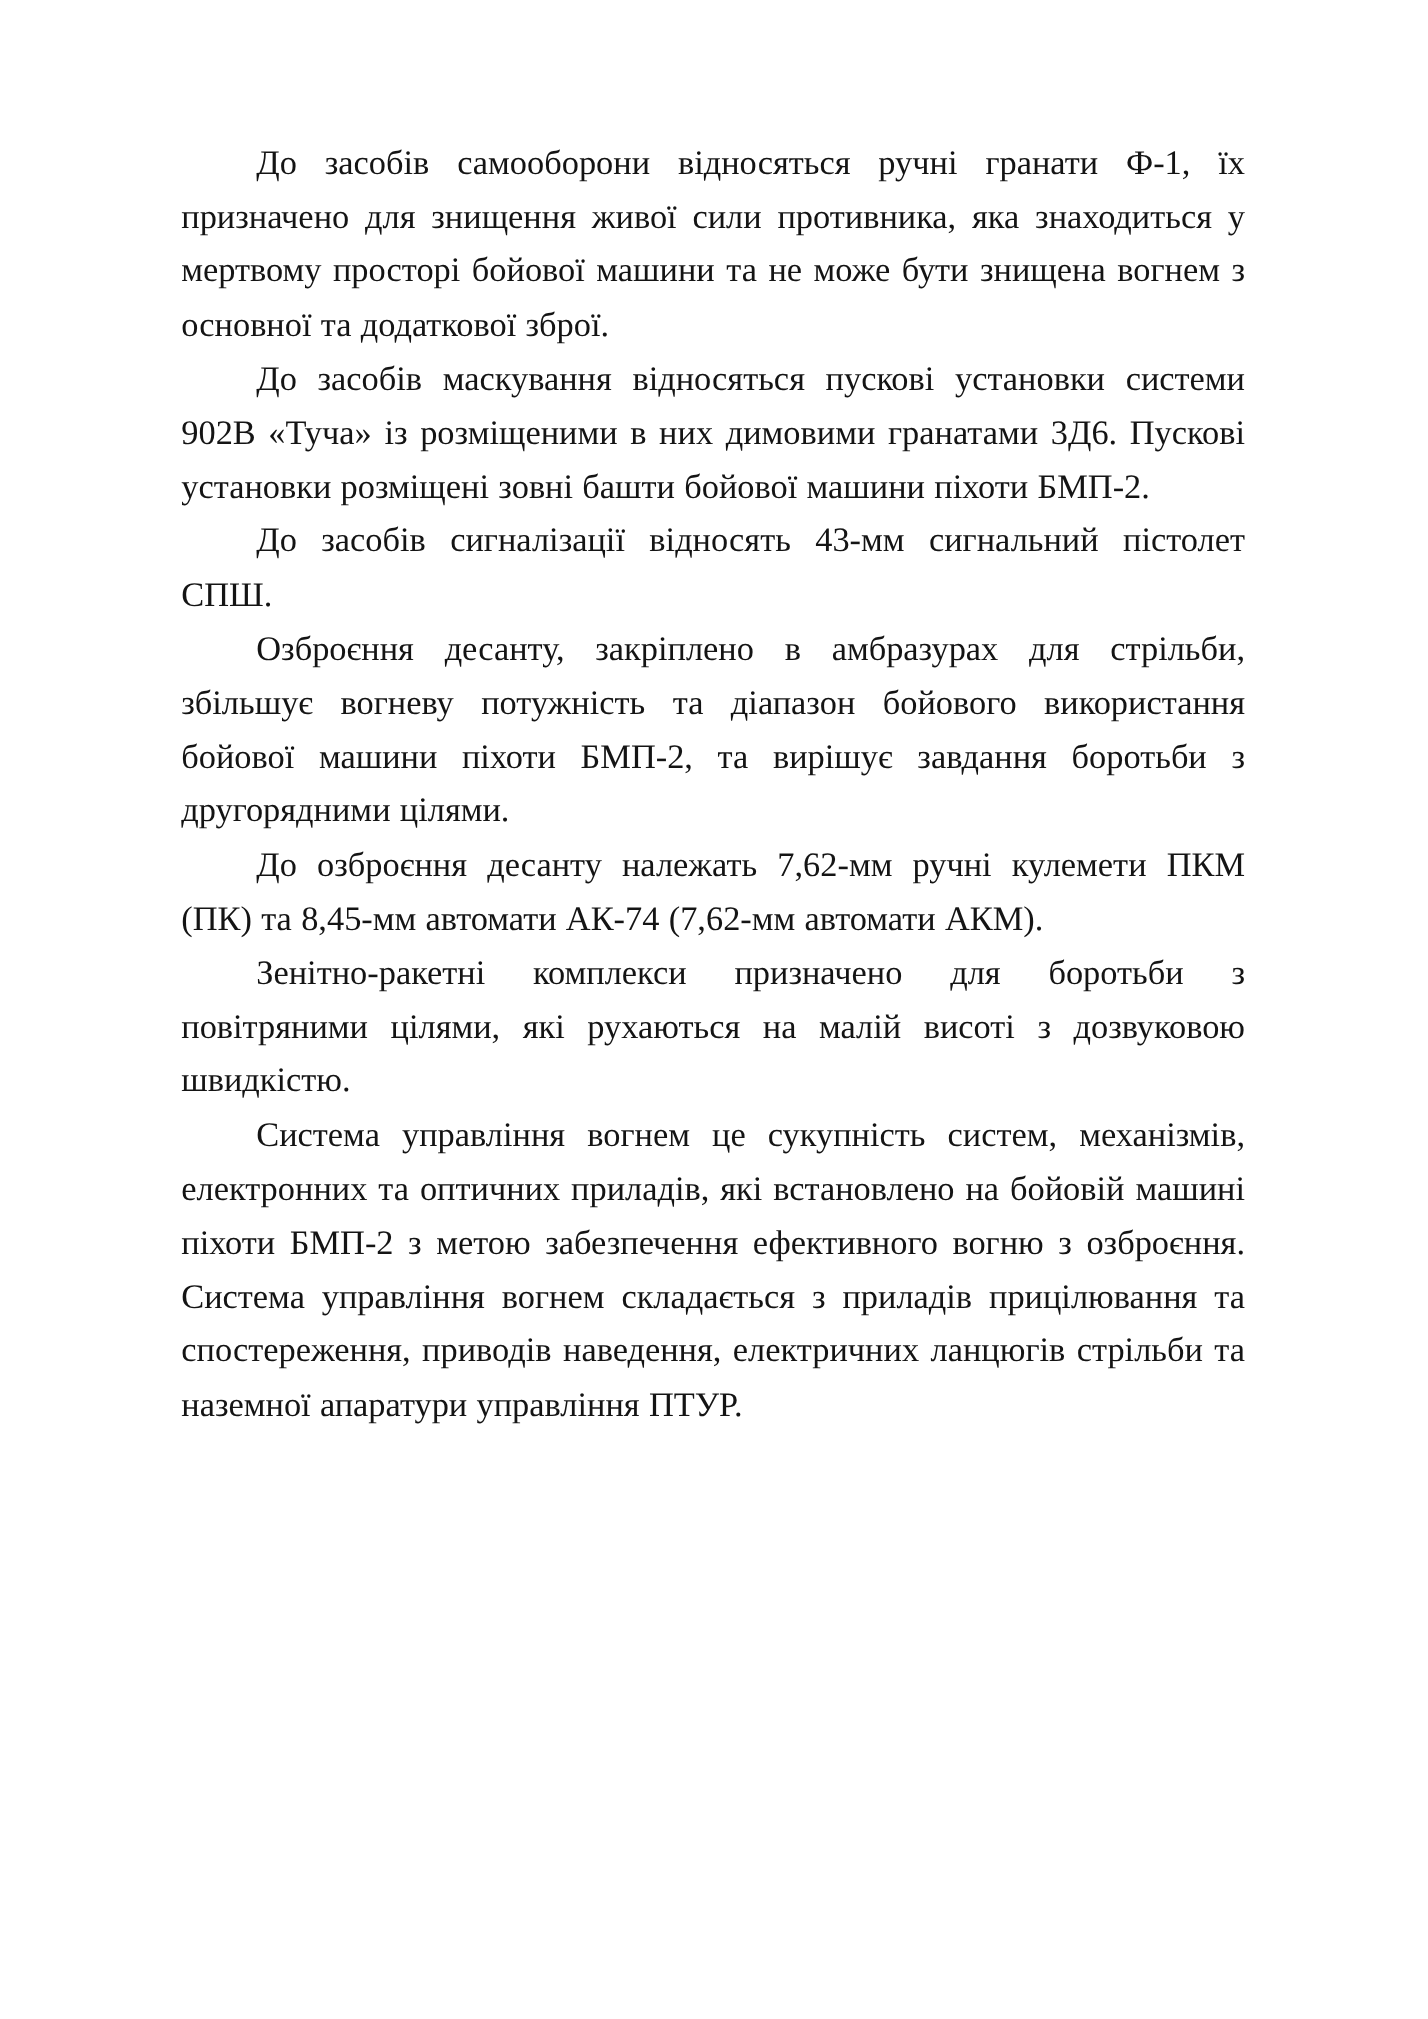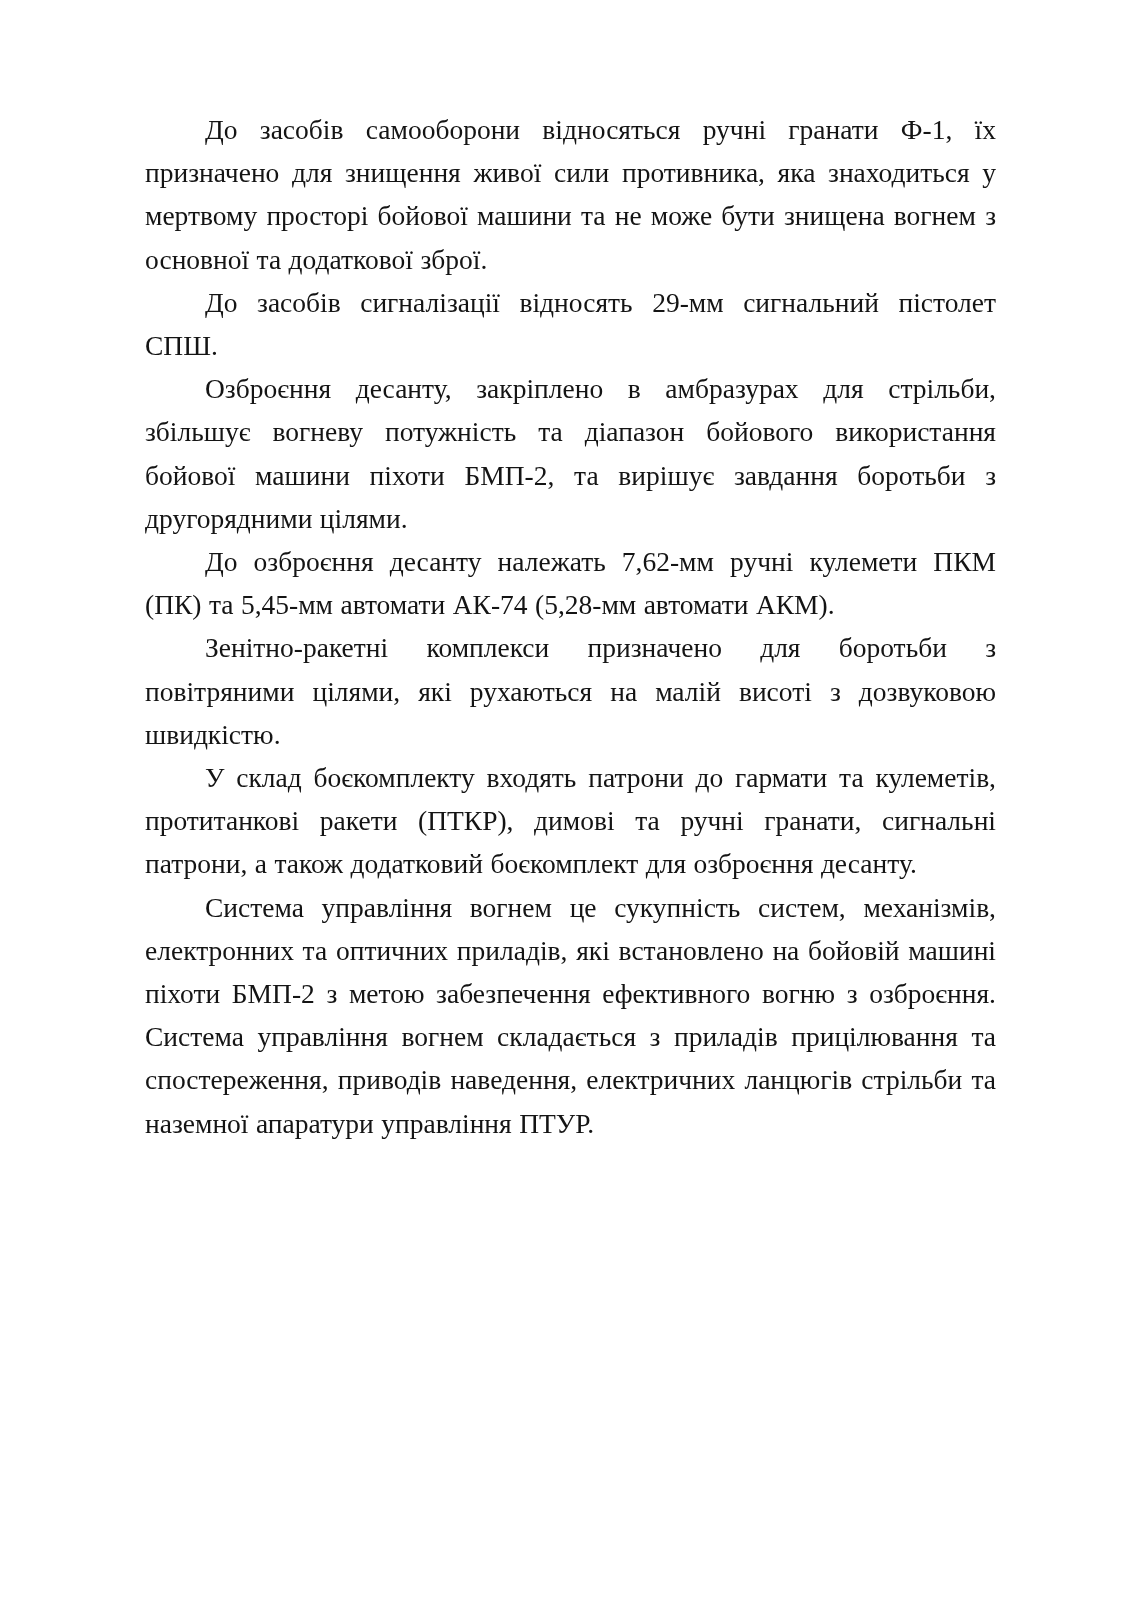--- a/index.html
+++ b/index.html
@@ -54,34 +54,34 @@
 </style>
 </head>
 <body>
 
 <div class="page">
 
   <div class="content">
 
     <p class="para">До засобів самооборони відносяться ручні гранати Ф-1, їх призначено для знищення живої сили противника, яка знаходиться у мертвому просторі бойової машини та не може бути знищена вогнем з основної та додаткової зброї.</p>
 
+    <p class="para">До засобів маскування відносяться пускові установки системи 902В «Туча» із розміщеними в них димовими гранатами 3Д6. Пускові установки розміщені зовні башти бойової машини піхоти БМП-2.</p>
 
-    <p class="para">До засобів сигналізації відносять 29-мм сигнальний пістолет СПШ.</p>
+    <p class="para">До засобів сигналізації відносять 43-мм сигнальний пістолет СПШ.</p>
 
     <p class="para"><b class="lead">Озброєння десанту</b><span>, закріплено в амбразурах для стрільби, збільшує вогневу потужність та діапазон бойового використання бойової машини піхоти БМП-2, та вирішує завдання боротьби з другорядними цілями.</span></p>
 
-    <p class="para">До озброєння десанту належать 7,62-мм ручні кулемети ПКМ (ПК) та 5,45-мм автомати АК-74 (5,28-мм автомати АКМ).</p>
+    <p class="para">До озброєння десанту належать 7,62-мм ручні кулемети ПКМ (ПК) та 8,45-мм автомати АК-74 (7,62-мм автомати АКМ).</p>
 
 
 
     <p class="para">Зенітно-ракетні комплекси призначено для боротьби з повітряними цілями, які рухаються на малій висоті з дозвуковою швидкістю.</p>
 
 
 
-    <p class="para">У склад боєкомплекту входять патрони до гармати та кулеметів, протитанкові ракети (ПТКР), димові та ручні гранати, сигнальні патрони, а також додатковий боєкомплект для озброєння десанту.</p>
 
     <p class="para"><b class="lead">Система управління вогнем</b><span> це сукупність систем, механізмів, електронних та оптичних приладів, які встановлено на бойовій машині піхоти БМП-2 з метою забезпечення ефективного вогню з озброєння. Система управління вогнем складається з приладів прицілювання та спостереження, приводів наведення, електричних ланцюгів стрільби та наземної апаратури управління ПТУР.</span></p>
 
   </div>
 
   <div class="page-number">8</div>
 
 </div>
 
 </body></html>

